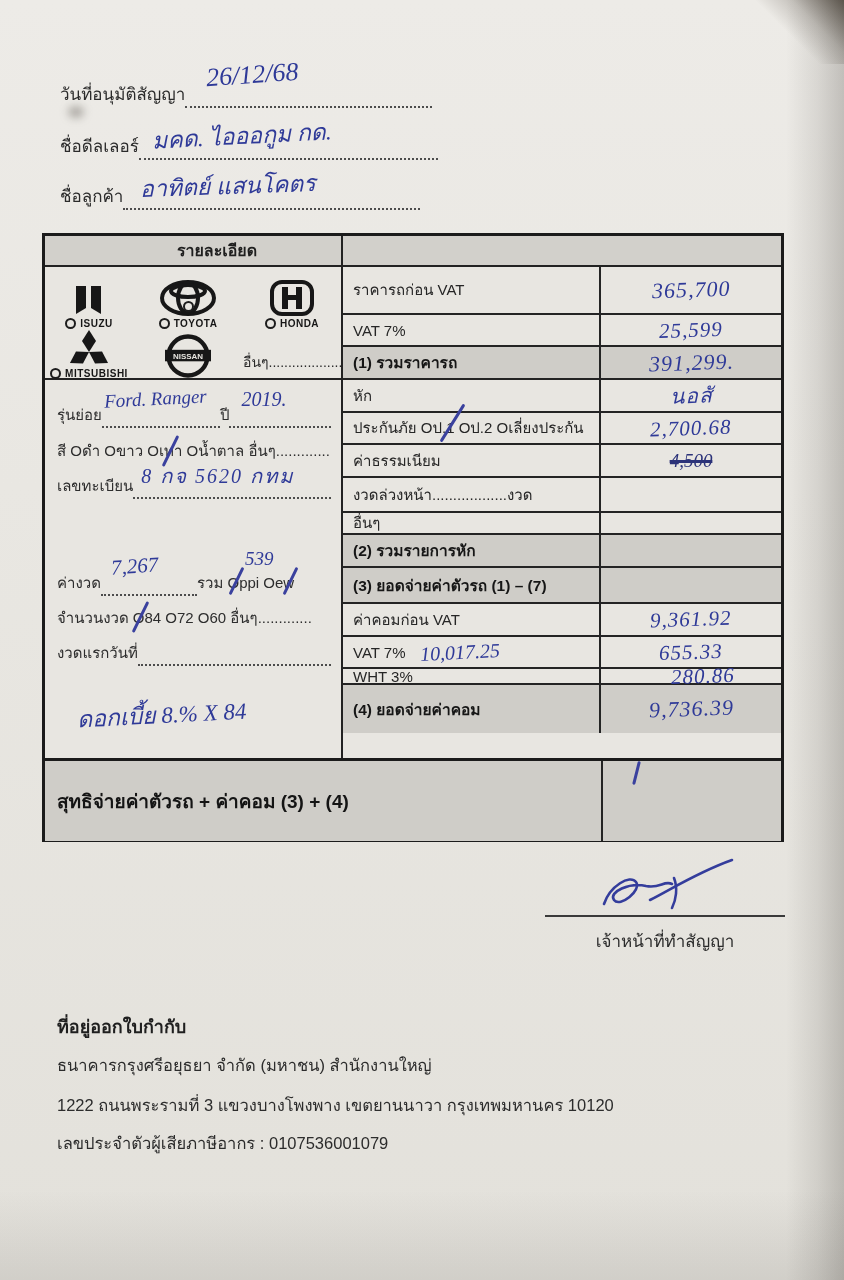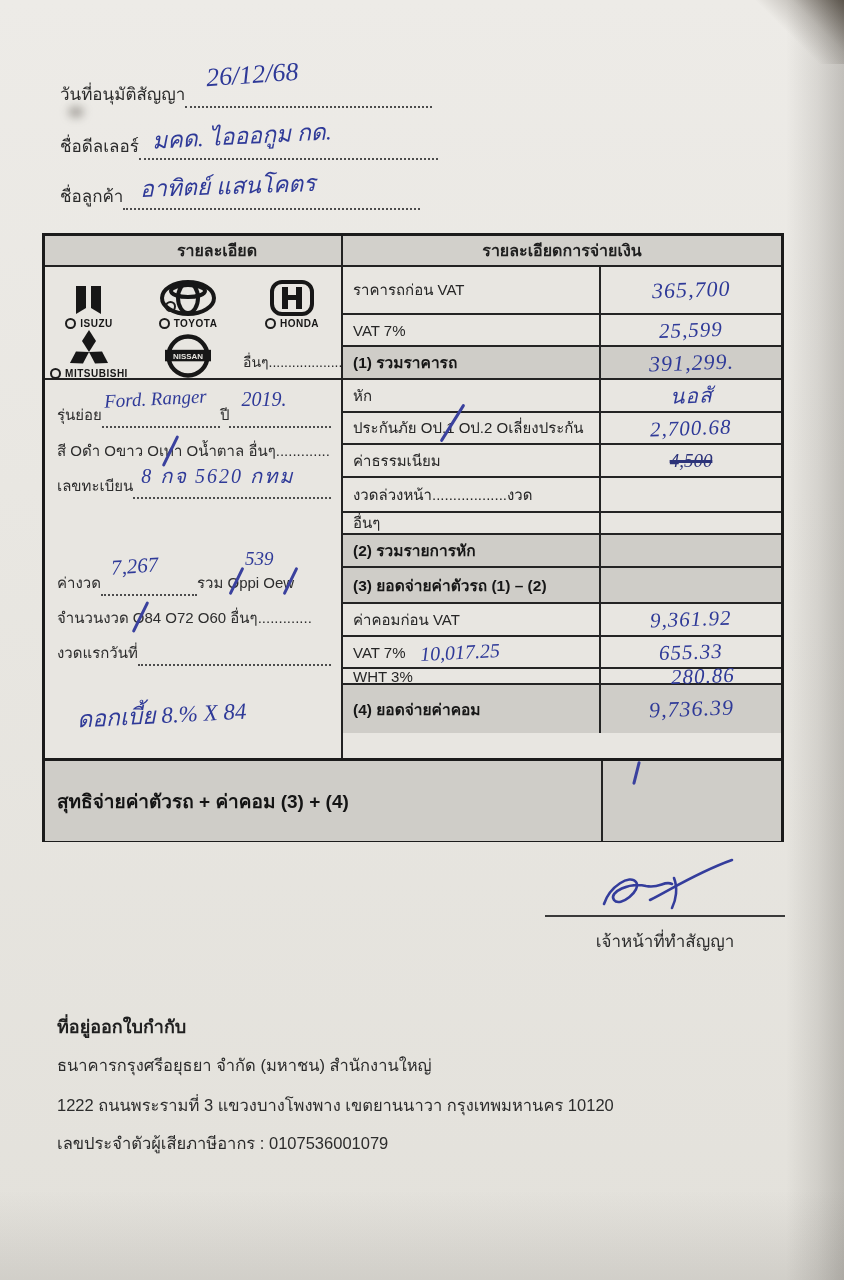--- a/index.html
+++ b/index.html
@@ -99,21 +99,20 @@
 
   <div class="tfield" style="left:60px;top:182px;width:360px;">
     <span class="flabel">ชื่อลูกค้า</span>
     <span class="fdots"></span>
   </div>
   <div class="hand hand-abs" style="left:140px;top:168px;font-size:23px;transform:rotate(-2deg);">อาทิตย์ แสนโคตร</div>
 
   <div class="doc-table">
     <div class="thead">
       <div class="hcell hleft">รายละเอียด</div>
-      <div class="hcell hright">รายละเอียดการจ่ายเงิน</div>
     </div>
 
     <div class="tbody">
 
       <div class="leftcol">
         <div class="logos-cell">
           <div class="brand">
             <svg width="30" height="30" viewBox="0 0 30 30">
               <polygon class="logo-dark" points="2,0 12,0 12,22 2,28"></polygon>
               <polygon class="logo-dark" points="17,0 27,0 27,28 17,22"></polygon>
@@ -150,21 +149,21 @@
                 <polygon class="logo-dark" points="0,0 7,-11 0,-22 -7,-11"></polygon>
                 <polygon class="logo-dark" points="0,0 7,-11 0,-22 -7,-11" transform="rotate(120)"></polygon>
                 <polygon class="logo-dark" points="0,0 7,-11 0,-22 -7,-11" transform="rotate(240)"></polygon>
               </g>
             </svg>
             <span class="cap">
                 <span class="radio"></span>
               <span class="bname">MITSUBISHI</span>
               </span>
           </div>
-          <div class="brand" style="flex-direction:column;gap:17px;align-items:flex-start;">
+          <div class="brand" style="flex-direction:column;gap:17px;align-items:center;">
             <span class="radio" style="margin-bottom:4px;"></span>
             <svg width="46" height="46" viewBox="0 0 52 52">
               <circle cx="26" cy="26" r="22" fill="none" stroke="#171717" stroke-width="5"></circle>
               <rect x="0" y="19" width="52" height="13" class="logo-dark"></rect>
               <text x="26" y="29.5" fill="#e8e6e1" font-size="9" font-weight="bold" text-anchor="middle" font-family="Liberation Sans, sans-serif">NISSAN</text>
             </svg>
           </div>
           <div class="others-inline">อื่นๆ....................</div>
         </div>
 
@@ -283,21 +282,21 @@
           <div class="tvalue"></div>
         </div>
         <div class="trow shade" style="height:33px;">
           <div class="tlabel">
               <span>(2) รวมรายการหัก</span>
             </div>
           <div class="tvalue"></div>
         </div>
         <div class="trow shade" style="height:36px;">
           <div class="tlabel">
-              <span>(3) ยอดจ่ายค่าตัวรถ (1) – (2)</span>
+              <span>(3) ยอดจ่ายค่าตัวรถ (1) – (7)</span>
             </div>
           <div class="tvalue"></div>
         </div>
         <div class="trow" style="height:33px;">
           <div class="tlabel">
               <span>ค่าคอมก่อน VAT</span>
             </div>
           <div class="tvalue">
               <span class="hand hv">9,361.92</span>
             </div>

